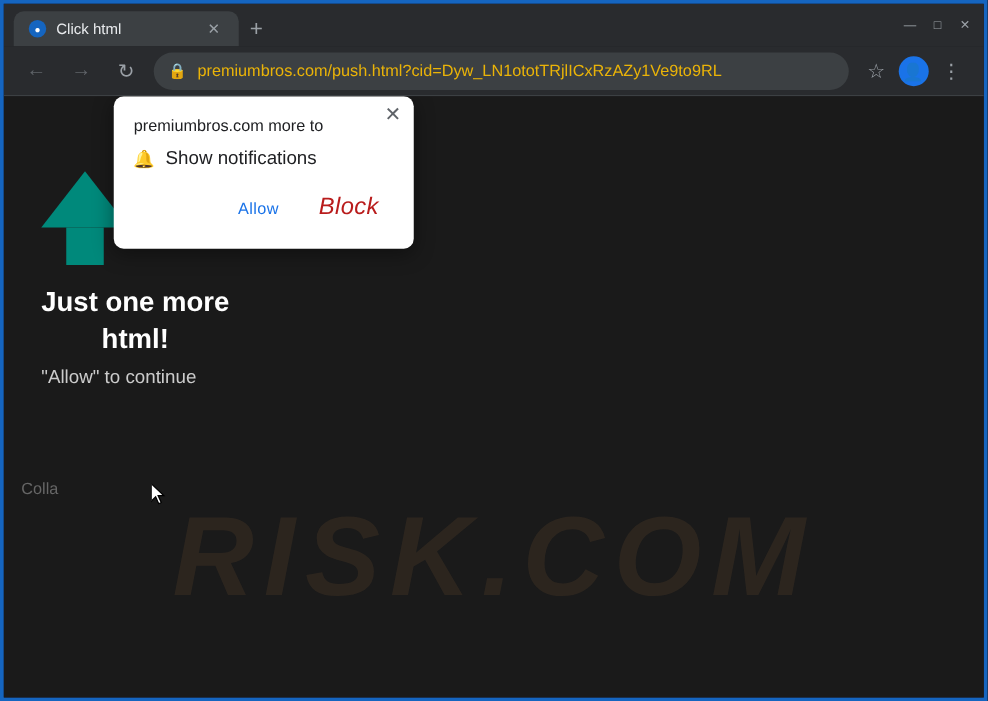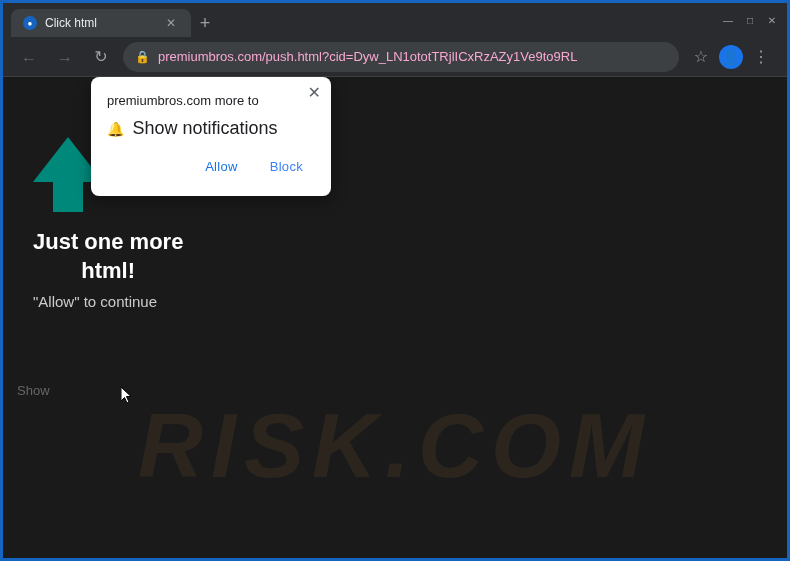--- a/index.html
+++ b/index.html
@@ -142,21 +142,21 @@
       padding: 0 12px;
       gap: 8px;
     }
 
     .lock-icon {
       color: #9aa0a6;
       font-size: 12px;
     }
 
     .url-text {
-      color: #f9a8d4;
+      color: #eab308;
       font-size: 13px;
       flex: 1;
     }
 
     .nav-actions {
       display: flex;
       gap: 4px;
       align-items: center;
     }
 
@@ -306,21 +306,21 @@
       gap: 8px;
       margin-bottom: 14px;
     }
 
     .bell-icon {
       color: #5f6368;
       font-size: 14px;
     }
 
     .permission-text {
-      font-size: 18px;
+      font-size: 15px;
       color: #202124;
     }
 
     .popup-buttons {
       display: flex;
       justify-content: flex-end;
       gap: 8px;
     }
 
     .btn-allow {
@@ -331,27 +331,28 @@
       font-weight: 500;
       padding: 6px 12px;
       border-radius: 4px;
       cursor: pointer;
       letter-spacing: 0.3px;
     }
 
     .btn-block {
       background: transparent;
       border: none;
-      color: #3b82f6;
-      font-size: 13px;
+      color: #b91c1c;
+      font-size: 19px;
       font-weight: 500;
       padding: 6px 12px;
       border-radius: 4px;
       cursor: pointer;
       letter-spacing: 0.3px;
+      font-style: italic;
     }
 
     
     .cursor {
       position: absolute;
       width: 12px;
       height: 18px;
       z-index: 200;
       pointer-events: none;
     }
@@ -401,21 +402,21 @@
         <div class="arrow-up"></div>
         <div class="arrow-stem"></div>
       </div>
       <div class="step-title">
         <span>Just one more</span><br>
         <span>html!</span>
       </div>
       <div class="step-subtitle">"Allow" to continue</div>
     </div>
 
-    <div class="partial-text">Show</div>
+    <div class="partial-text">Colla</div>
 
     <div class="notification-popup">
       <div class="popup-close">✕</div>
       <div class="popup-title">premiumbros.com more to</div>
       <div class="popup-permission">
         <span class="bell-icon">🔔</span>
         <span class="permission-text">Show notifications</span>
       </div>
       <div class="popup-buttons">
         <button class="btn-allow">Allow</button>

